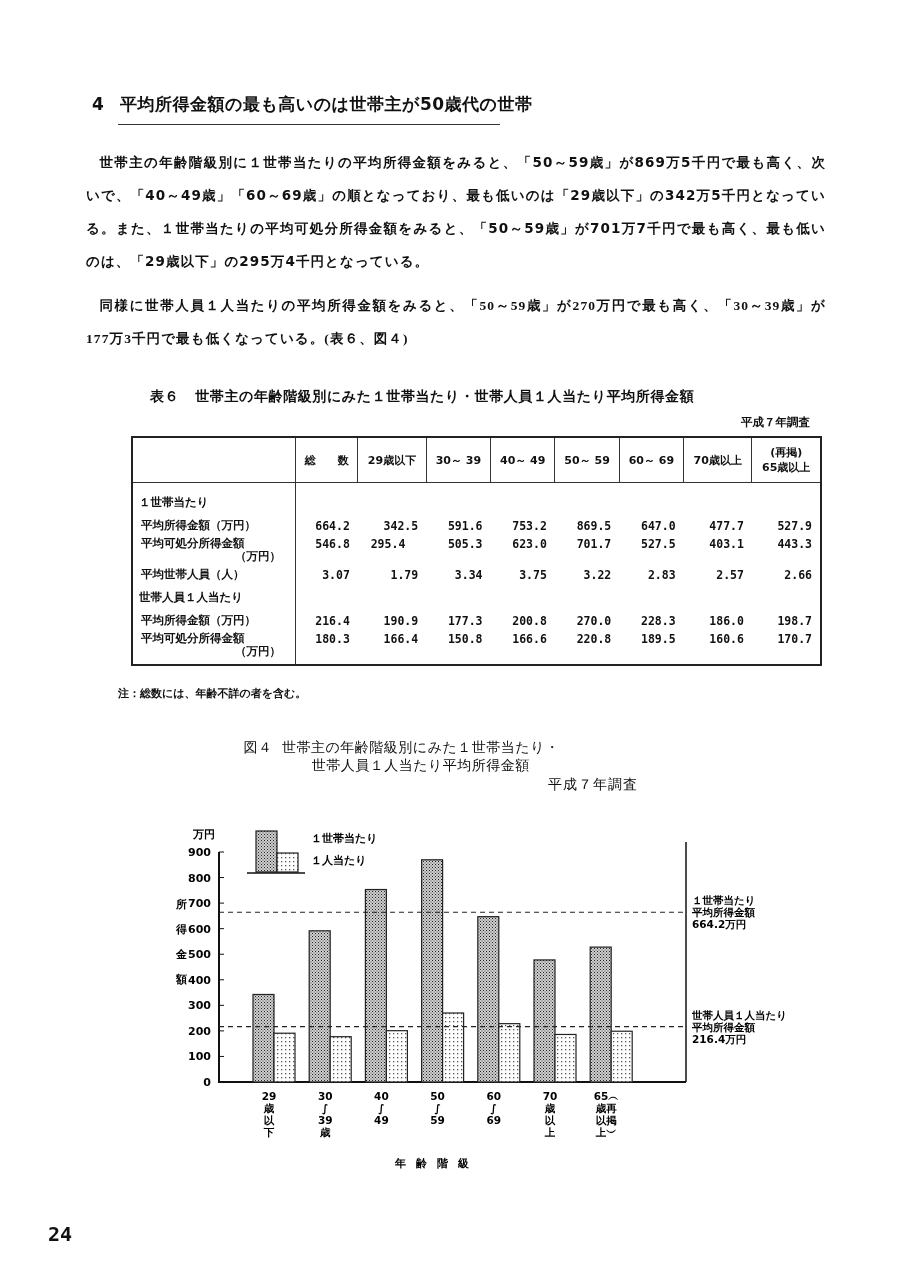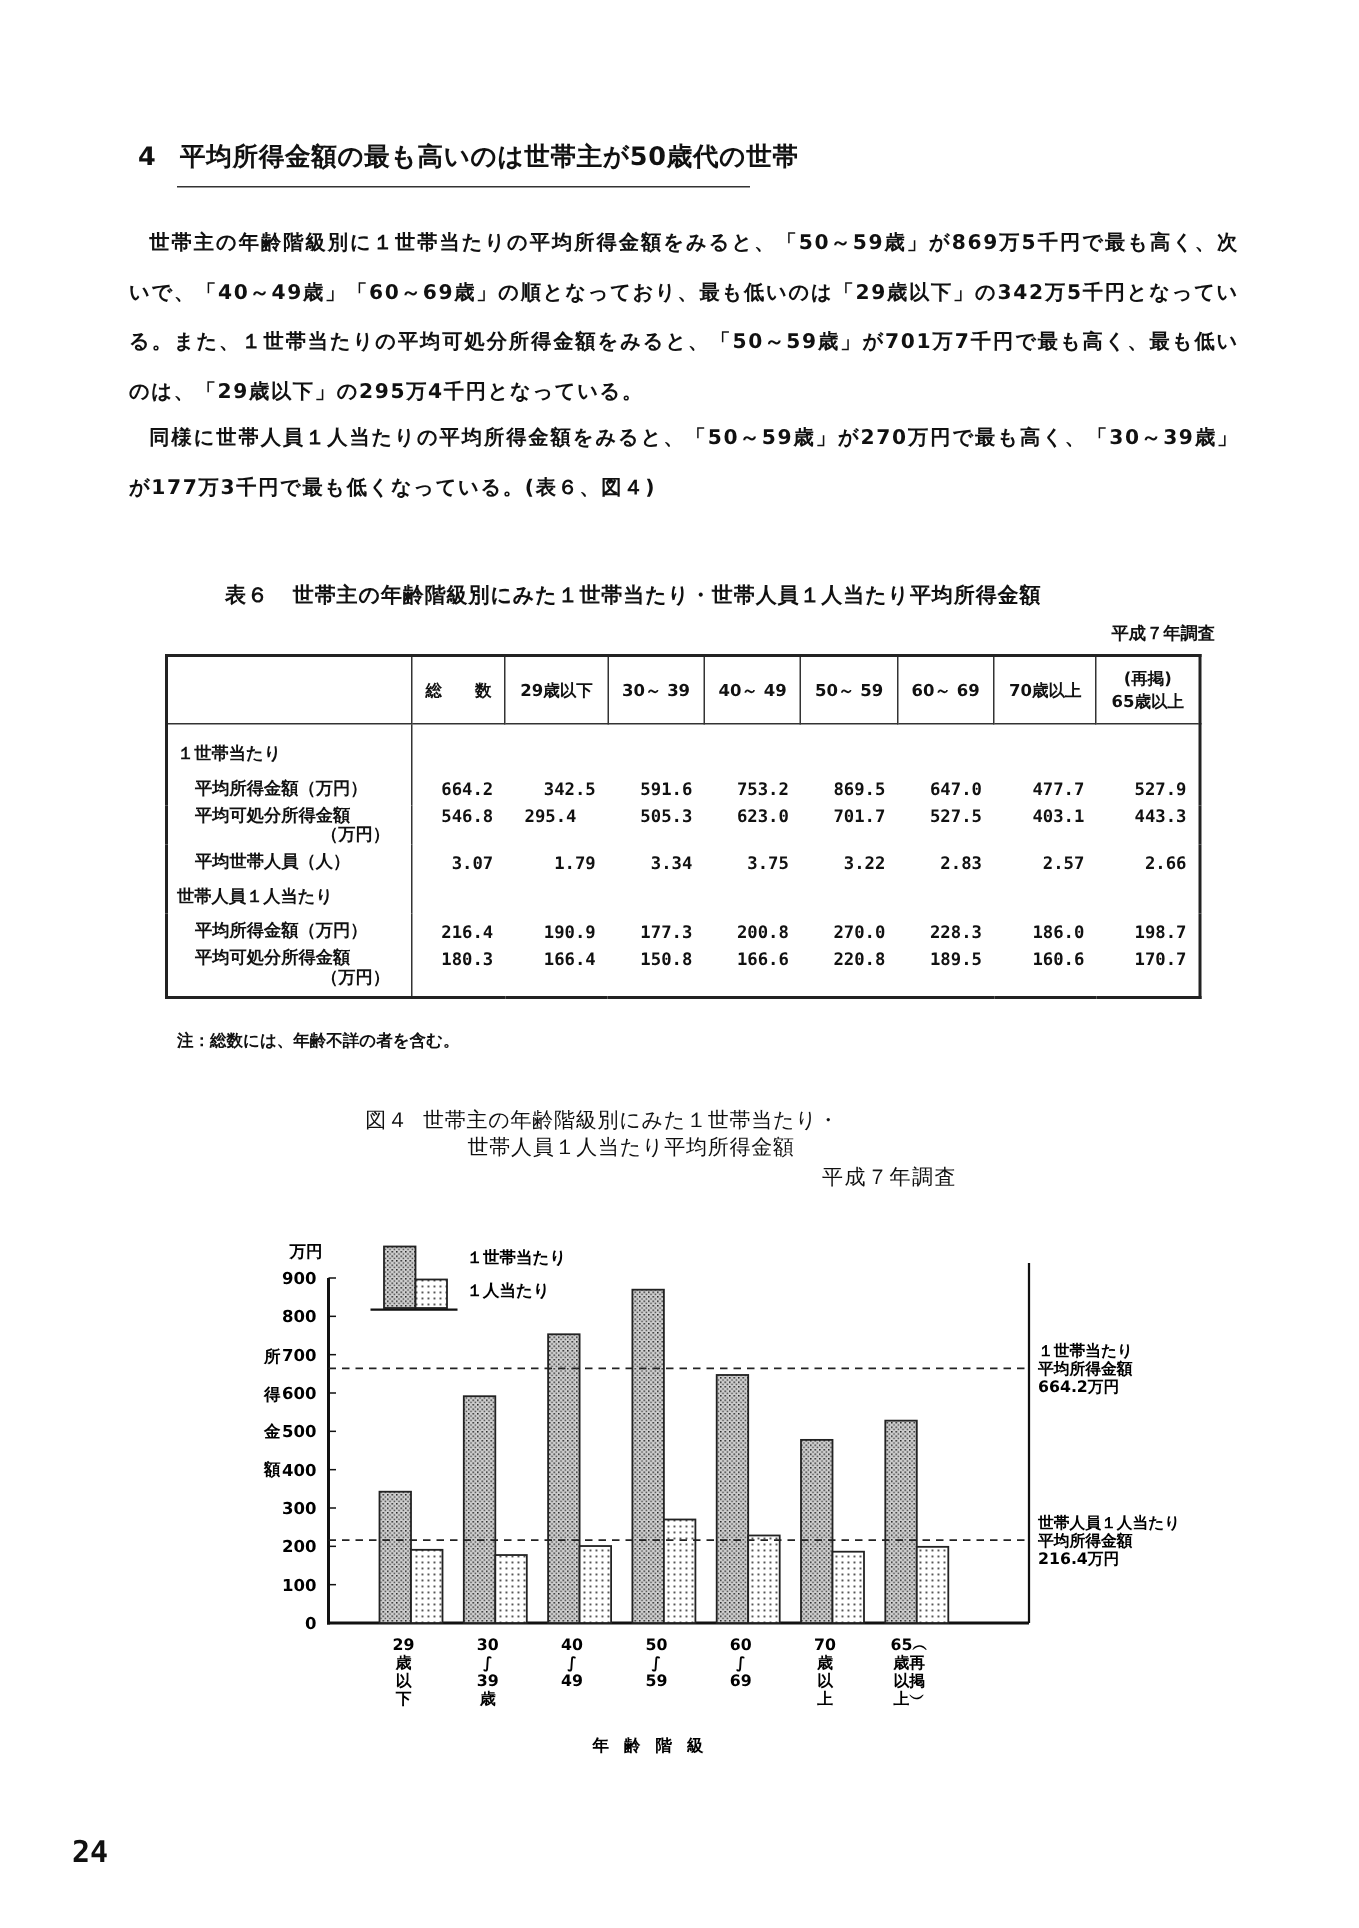--- a/index.html
+++ b/index.html
@@ -12,38 +12,38 @@
     left: 92px; top: 93px; font-size: 17px; font-weight: bold; letter-spacing: 0.5px;
   }
   .section-title .num { display: inline-block; width: 28px; }
   .title-rule { left: 118px; top: 124px; width: 382px; height: 0; border-top: 1px solid #333; }
   .para {
     left: 86px; width: 740px; font-size: 13.5px; font-weight: bold; line-height: 33px;
     letter-spacing: 1.1px; text-align: justify;
   }
   .para p { margin: 0; text-indent: 1em; }
   .para1 { top: 146px; }
-  .para2 { top: 276px; }
+  .para2 { top: 289px; font-family: Liberation Serif, serif; }
 
   .tbl-caption { left: 150px; top: 388px; font-size: 14px; font-weight: bold; letter-spacing: 0.6px; }
   .tbl-caption .lbl { margin-right: 16px; }
   .tbl-survey { right: 96px; top: 415px; font-size: 11.5px; font-weight: bold; }
 
   table.data {
-    position: absolute; left: 110px; top: 436px; width: 691px;
+    position: absolute; left: 131px; top: 436px; width: 691px;
     border-collapse: collapse; font-size: 11px; font-weight: bold;
     border: 2px solid #222;
   }
   table.data th {
     border: 1px solid #333; height: 44px; font-weight: bold; font-size: 11px; padding: 0;
   }
   table.data th.corner { width: 162px; }
   table.data td { padding: 0; height: 23px; font-family: "DejaVu Sans Mono", monospace; font-size: 11.5px; text-align: right; padding-right: 8px; }
   table.data td.rowlabel { font-family: "DejaVu Sans", sans-serif; text-align: left; border-right: 1px solid #333; padding-left: 6px; font-size: 11.5px; line-height: 13px; }
-  table.data td.rowlabel.sub { padding-left: 18px; }
+  table.data td.rowlabel.sub { padding-left: 8px; }
   table.data tr.first td { padding-top: 8px; }
   table.data tr.last td { padding-bottom: 6px; }
   .wrap2 { display: block; text-align: right; padding-right: 6px; }
   .tbl-note { left: 118px; top: 686px; font-size: 11px; font-weight: bold; }
 
   .fig-caption { left: 234px; top: 738px; font-size: 14px; line-height: 18px; letter-spacing: 0.5px; text-align: center; }
   .fig-caption .lbl { display: inline-block; width: 48px; }
   .fig-caption .line2 { padding-left: 48px; }
   .fig-survey { left: 548px; top: 776px; font-size: 14px; letter-spacing: 1px; }
 

